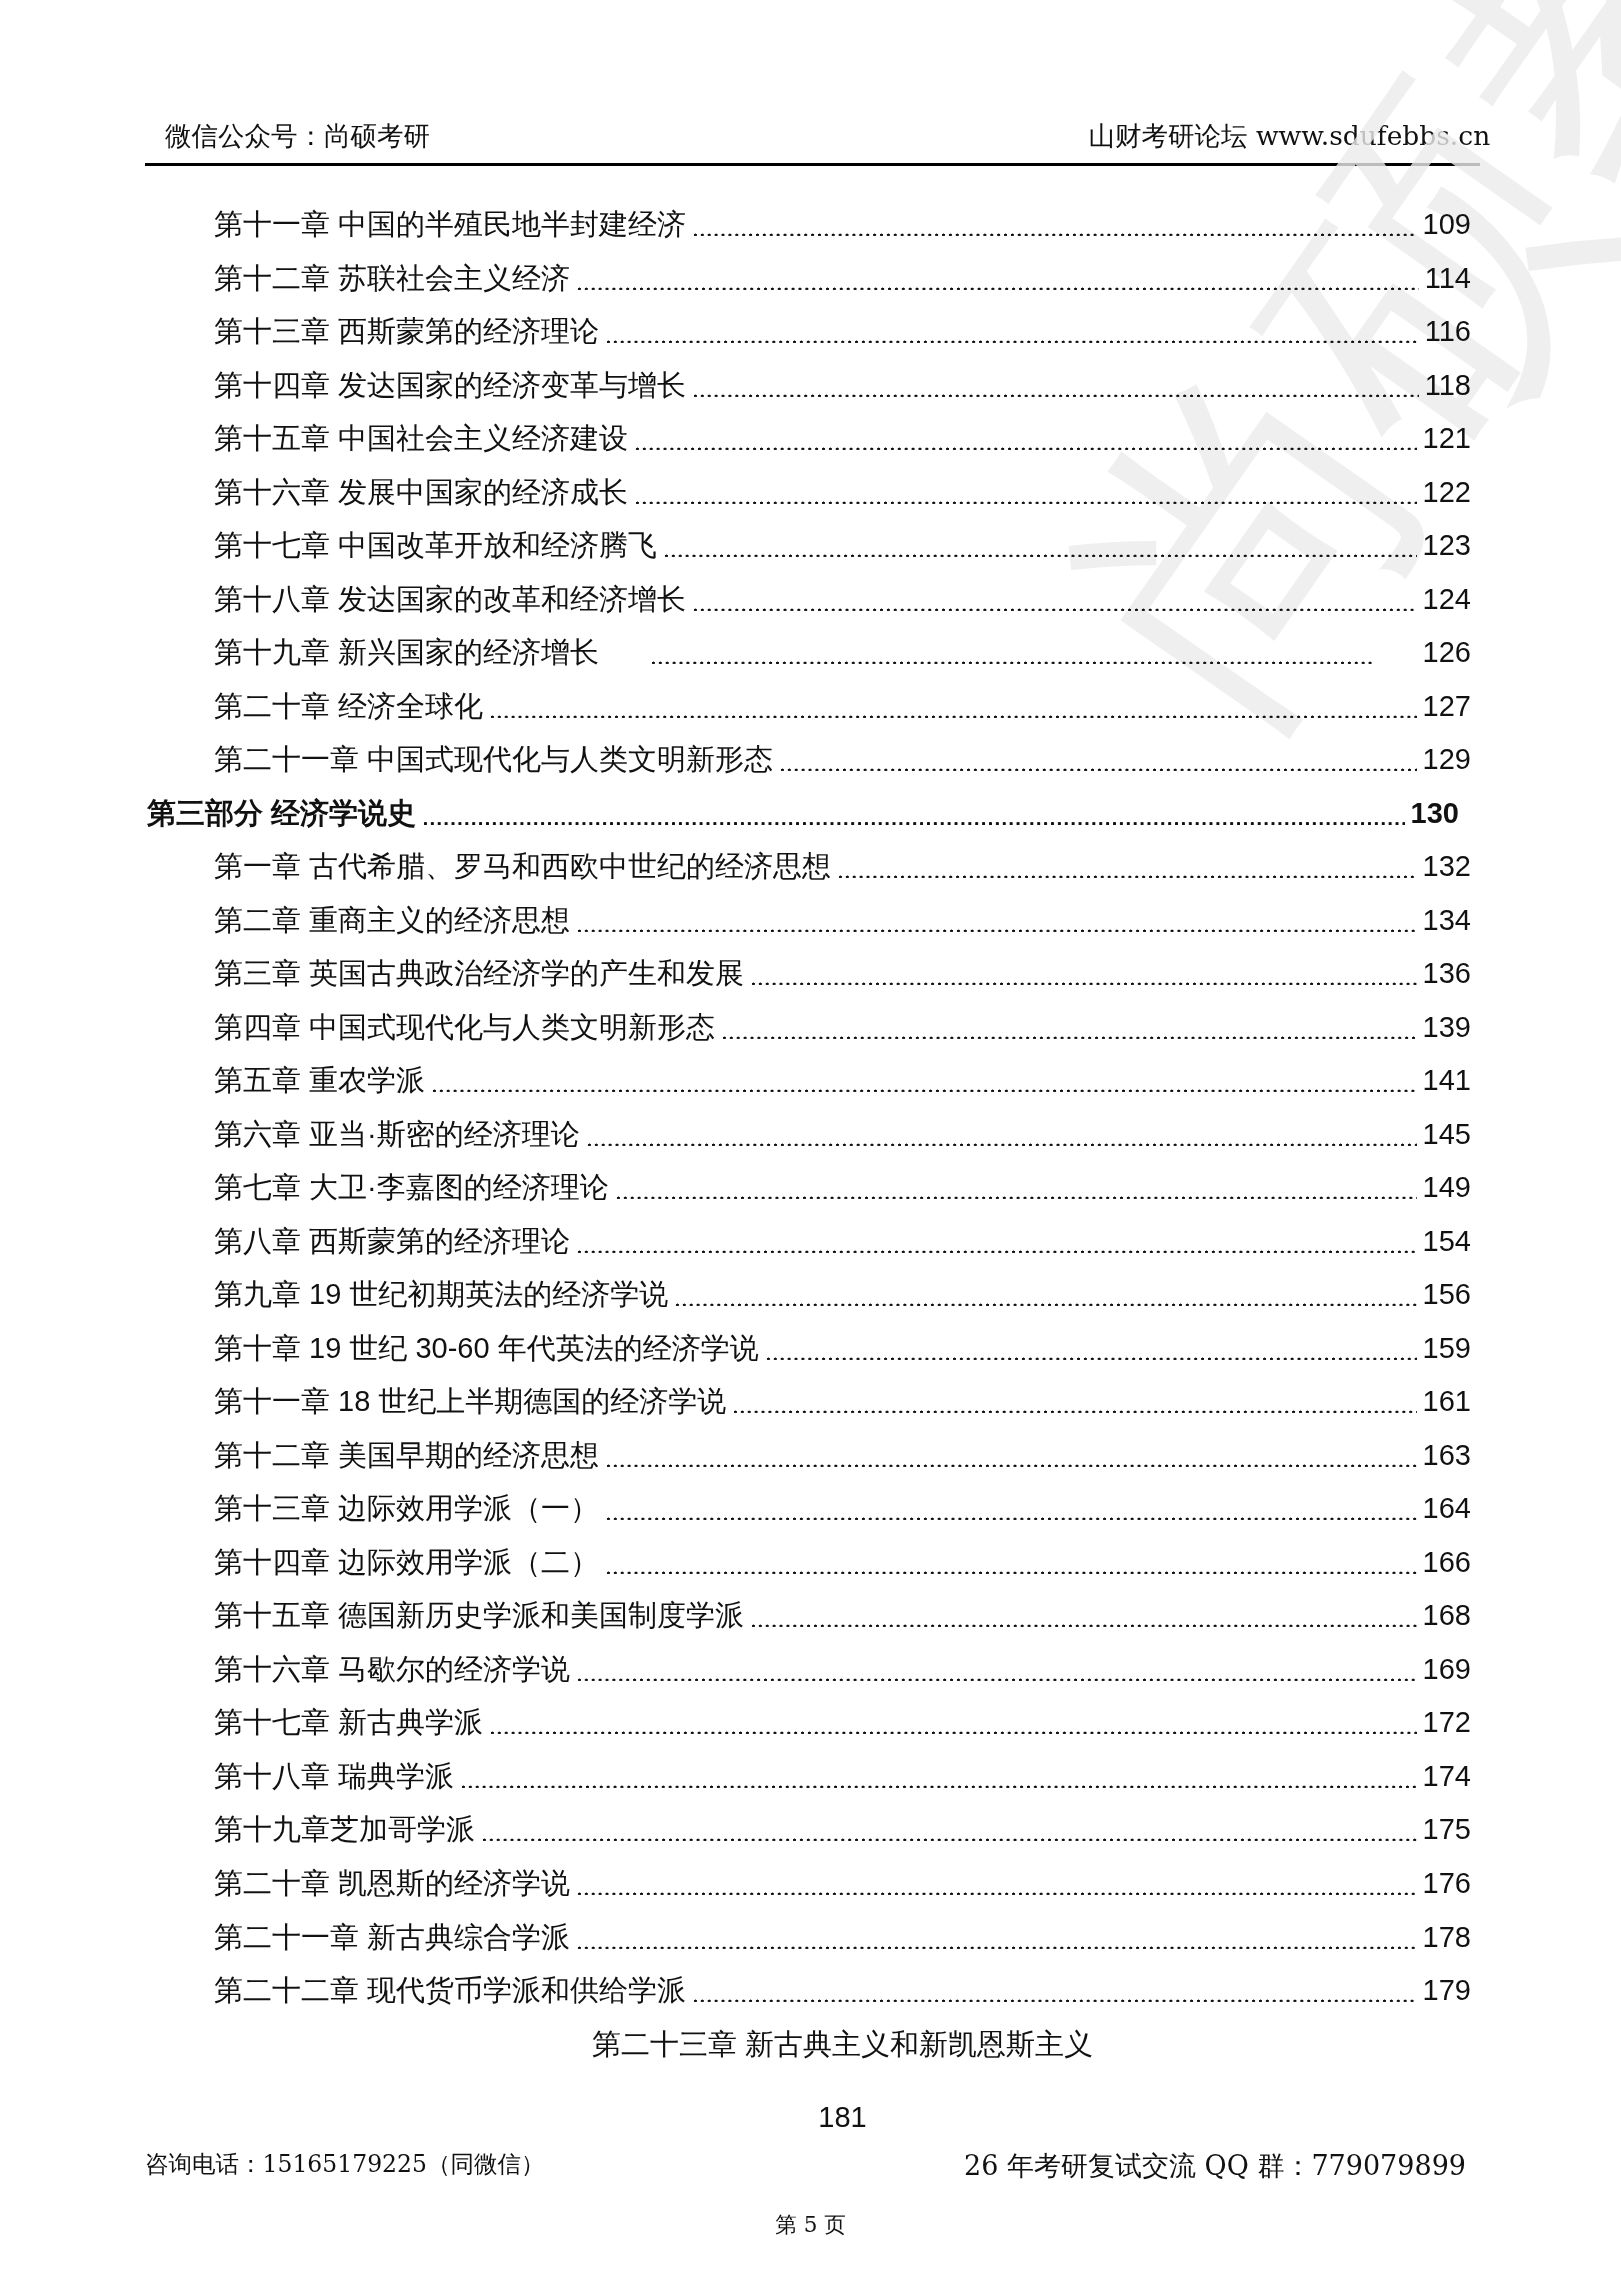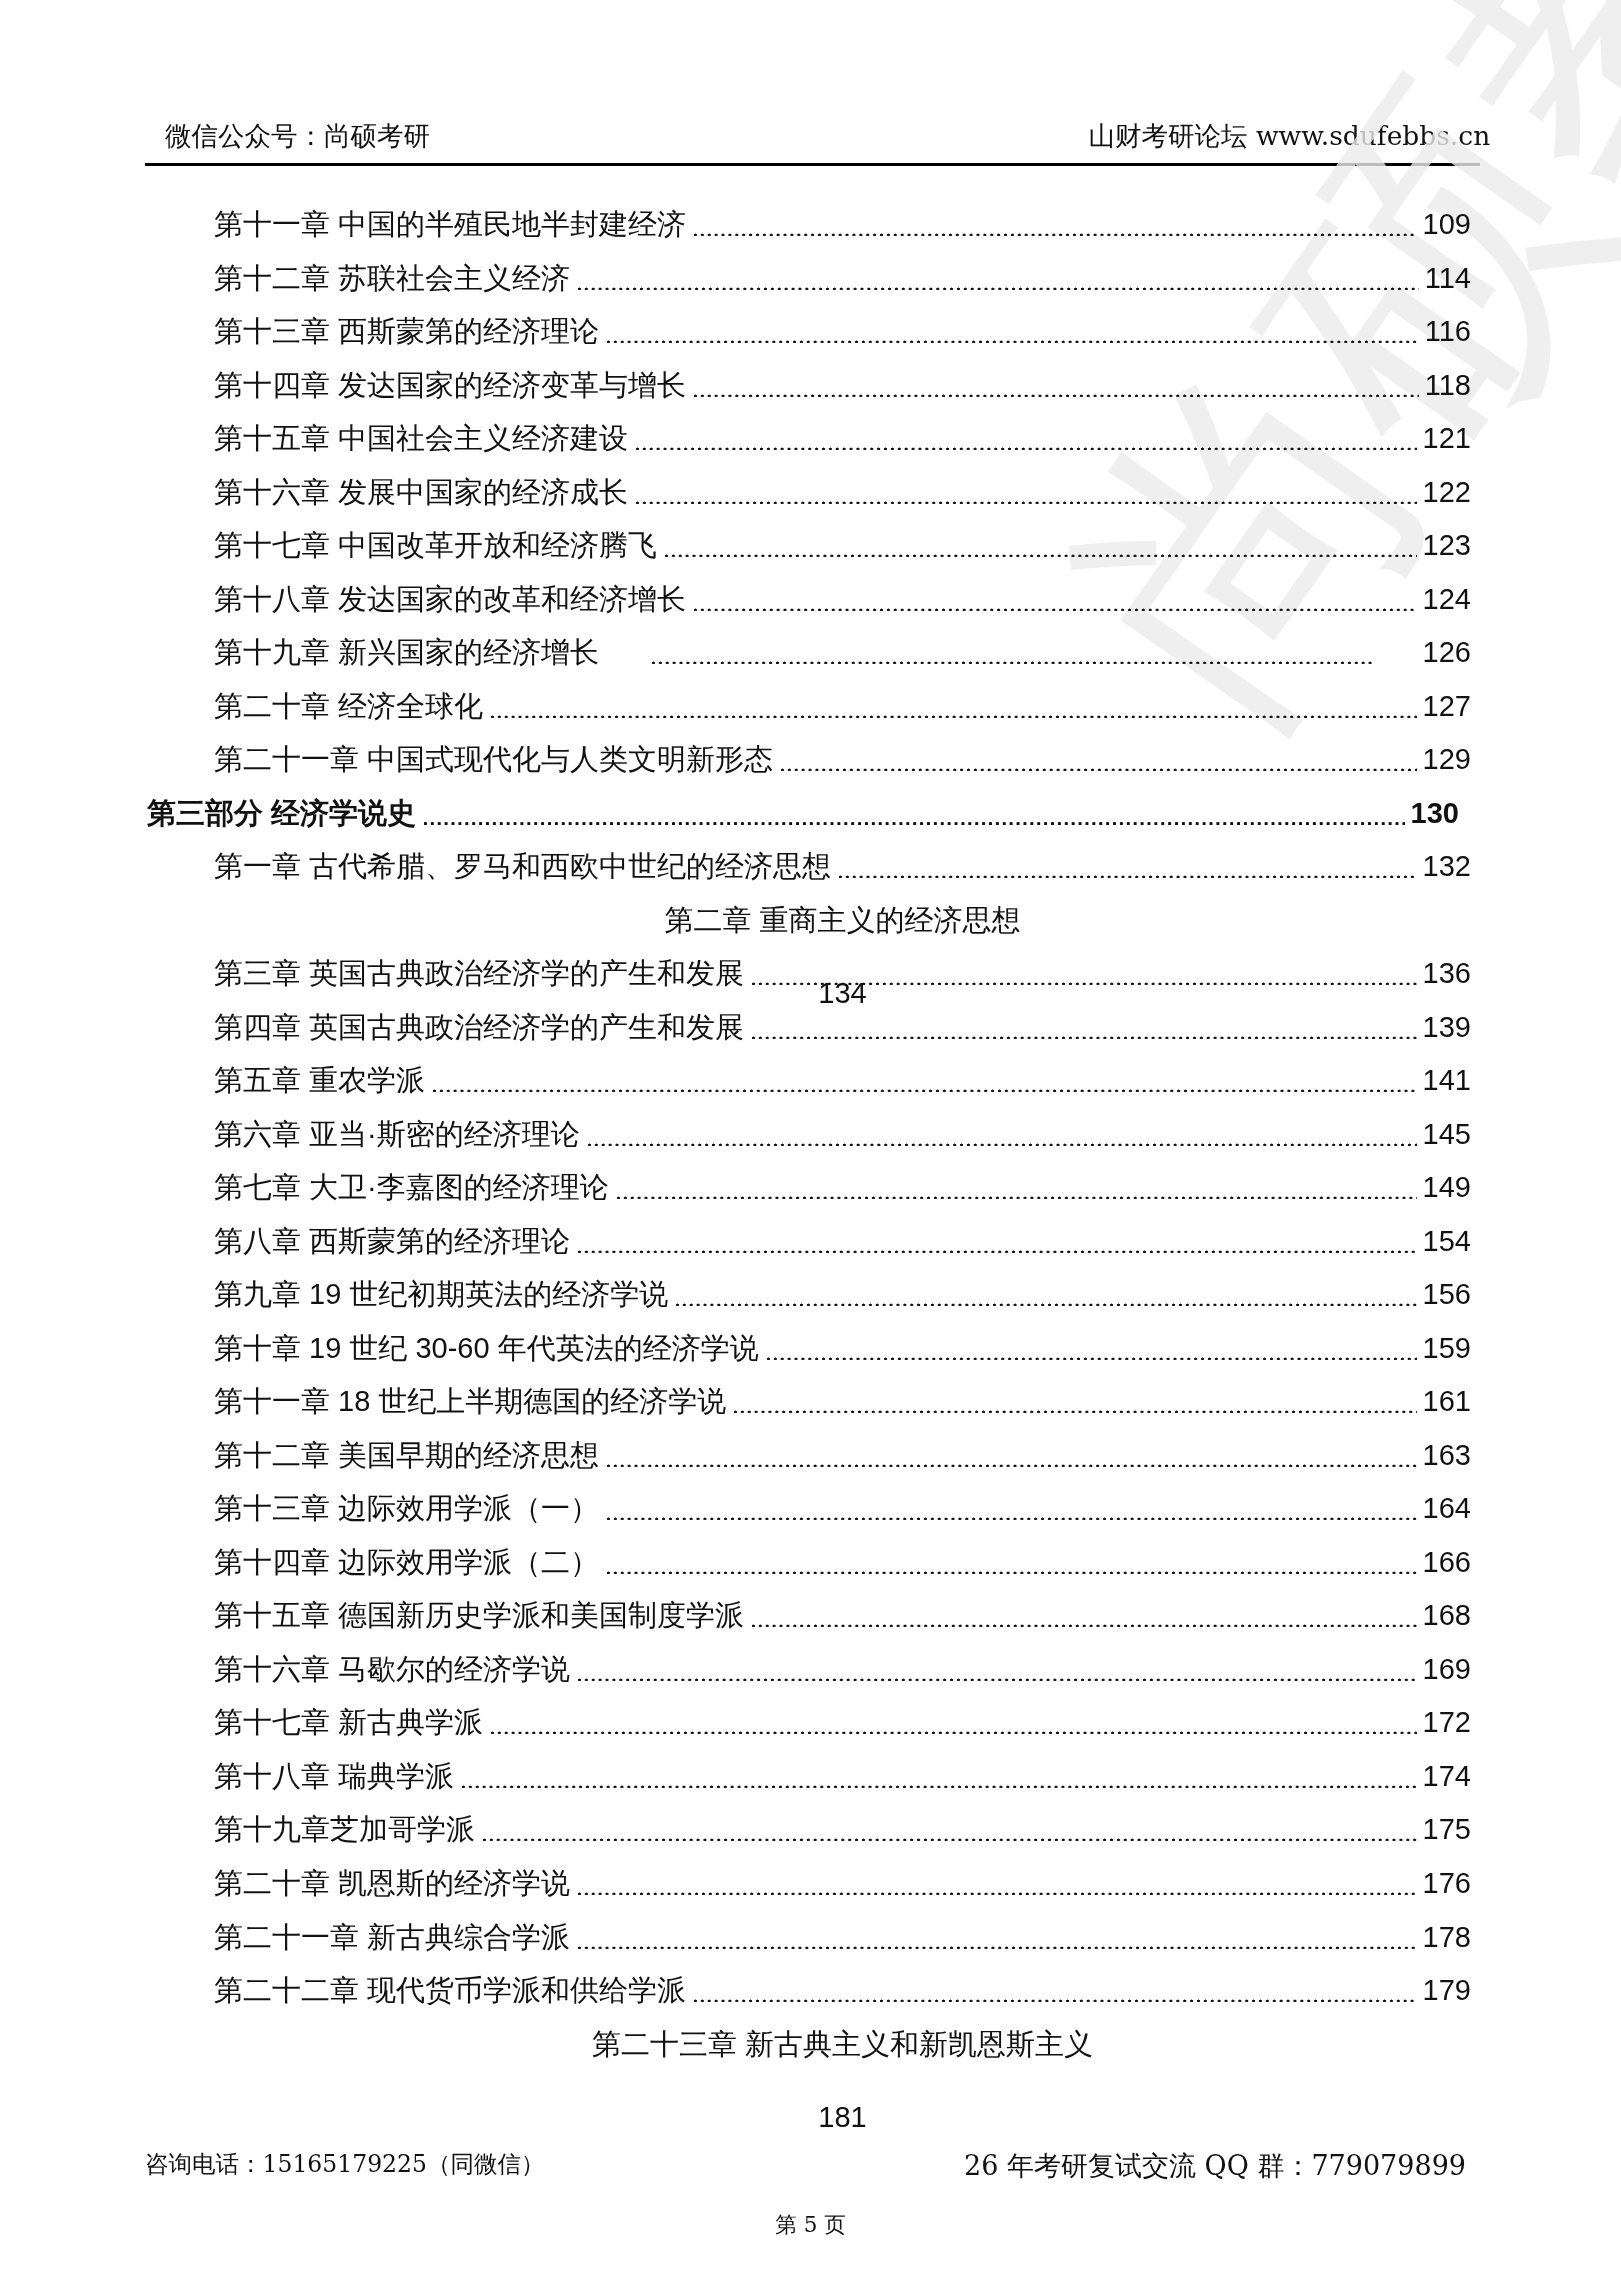--- a/index.html
+++ b/index.html
@@ -93,32 +93,32 @@
     <div class="row part" style="top: 589px;">
       <span class="title">第三部分 经济学说史</span>
       <span class="dots"></span>
       <span class="page">130</span>
     </div>
     <div class="row chapter" style="top: 642px;">
       <span class="title">第一章 古代希腊、罗马和西欧中世纪的经济思想</span>
       <span class="dots"></span>
       <span class="page">132</span>
     </div>
-    <div class="row chapter" style="top: 696px; flex-direction: column;">
+    <div class="row chapter" style="top: 696px;">
       <span class="title">第二章 重商主义的经济思想</span>
       <span class="dots"></span>
       <span class="page">134</span>
     </div>
     <div class="row chapter" style="top: 749px;">
       <span class="title">第三章 英国古典政治经济学的产生和发展</span>
       <span class="dots"></span>
       <span class="page">136</span>
     </div>
     <div class="row chapter" style="top: 803px;">
-      <span class="title">第四章 英国古典政治经济学的产生和发展</span>
+      <span class="title">第四章 中国式现代化与人类文明新形态</span>
       <span class="dots"></span>
       <span class="page">139</span>
     </div>
     <div class="row chapter" style="top: 856px;">
       <span class="title">第五章 重农学派</span>
       <span class="dots"></span>
       <span class="page">141</span>
     </div>
     <div class="row chapter" style="top: 910px;">
       <span class="title">第六章 亚当·斯密的经济理论</span>

